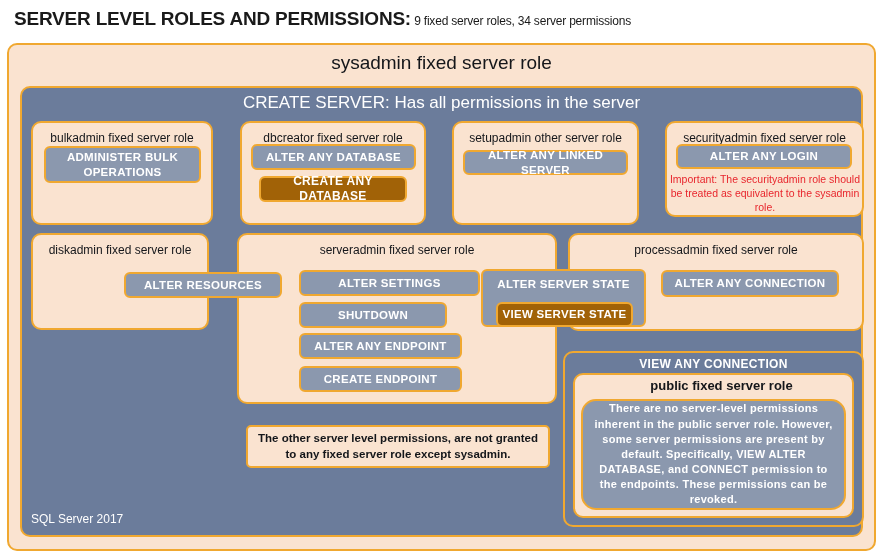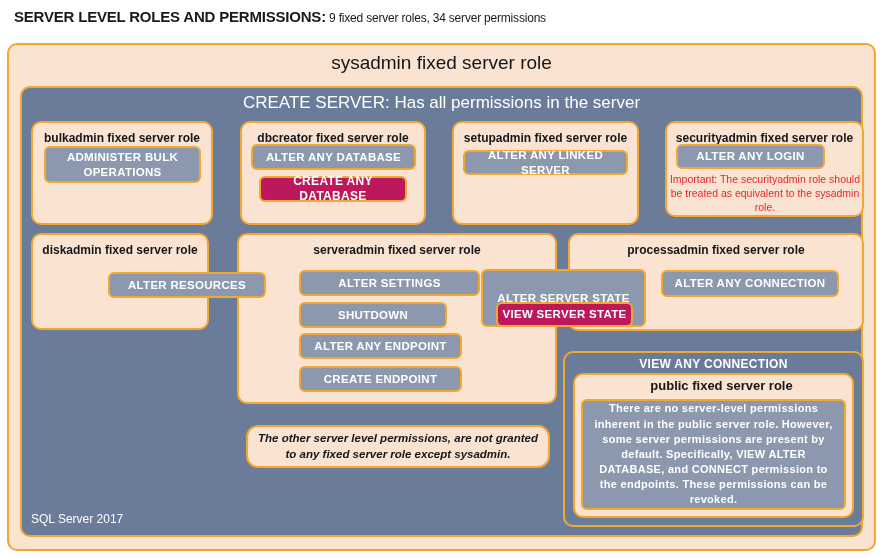--- a/index.html
+++ b/index.html
@@ -18,21 +18,21 @@
   
   #title-bar {
     position: absolute;
     left: 14px;
     top: 8px;
     width: 860px;
     height: 30px;
     white-space: nowrap;
   }
   #title-strong {
-    font-size: 15px;
+    font-size: 19px;
     font-weight: 700;
     color: #1a1a1a;
     letter-spacing: -0.2px;
   }
   #title-sub {
     font-size: 12px;
     font-weight: 400;
     color: #1a1a1a;
     letter-spacing: -0.2px;
   }
@@ -62,29 +62,29 @@
     align-items: center;
     justify-content: center;
     text-align: center;
     color: #ffffff;
     font-weight: 700;
     font-size: 11.5px;
     letter-spacing: 0.3px;
     line-height: 1.25;
   }
   .pill-dark {
-    background: #be185d;
+    background: #a16207;
   }
 
   .role-title {
     position: absolute;
     width: 100%;
     text-align: center;
     font-size: 12px;
-    font-weight: 700;
+    font-weight: 400;
     color: #14161a;
     left: 0;
   }
 
   
   #outer-sysadmin {
     left: 7px; top: 43px; width: 869px; height: 508px;
   }
   #sysadmin-label {
     position: absolute;
@@ -114,45 +114,45 @@
 
   #bulkadmin-title, #dbcreator-title, #setupadmin-title,
   #securityadmin-title, #diskadmin-title, #serveradmin-title,
   #processadmin-title { top: 8px; }
 
   #administer-bulk-operations { left: 44px; top: 146px; width: 157px; height: 37px; }
   #alter-any-database { left: 251px; top: 144px; width: 165px; height: 26px; }
   #create-any-database { left: 259px; top: 176px; width: 148px; height: 26px;
                          font-size: 12px; }
   #alter-any-linked-server { left: 463px; top: 144px; width: 165px; height: 25px; margin-top: 6px; }
-  #alter-any-login { left: 676px; top: 144px; width: 149px; height: 25px; }
+  #alter-any-login { left: 676px; top: 144px; width: 176px; height: 25px; }
 
   #securityadmin-note {
     position: absolute;
     left: 668px; top: 172px; width: 194px;
     text-align: center;
     color: #e8262d;
     font-size: 10.5px;
     font-weight: 400;
     line-height: 1.35;
   }
 
   
   #diskadmin-box    { left: 31px;  top: 233px; width: 178px; height: 97px; }
   #serveradmin-box  { left: 237px; top: 233px; width: 320px; height: 171px; }
   #processadmin-box { left: 568px; top: 233px; width: 296px; height: 98px; }
 
-  #alter-resources { left: 108px; top: 272px; width: 158px; height: 26px; }
+  #alter-resources { left: 124px; top: 272px; width: 158px; height: 26px; }
   #alter-settings      { left: 299px; top: 270px; width: 181px; height: 26px; }
   #shutdown            { left: 299px; top: 302px; width: 148px; height: 26px; }
   #alter-any-endpoint  { left: 299px; top: 333px; width: 163px; height: 26px; }
   #create-endpoint     { left: 299px; top: 366px; width: 163px; height: 26px; }
 
   #alter-server-state { left: 481px; top: 269px; width: 165px; height: 58px;
-                        align-items: flex-start; padding-top: 20px; }
+                        align-items: flex-start; padding-top: 6px; }
   #view-server-state  { left: 496px; top: 302px; width: 137px; height: 25px;
                         font-size: 11.5px; }
   #alter-any-connection { left: 661px; top: 270px; width: 178px; height: 27px; }
 
   
   #view-any-definition-box { left: 563px; top: 351px; width: 301px; height: 176px; }
   #view-any-definition-label {
     position: absolute;
     left: 563px; top: 357px; width: 301px;
     text-align: center;
@@ -170,40 +170,40 @@
     font-size: 13px;
     font-weight: 700;
     margin-left: 8px;
   }
   #public-role-note {
     left: 581px; top: 399px; width: 265px; height: 111px;
     font-size: 11px;
     font-weight: 700;
     line-height: 1.38;
     padding: 4px 6px;
+    border-radius: 15px;
   }
 
   
   #other-permissions-note {
     position: absolute;
     left: 246px; top: 425px; width: 304px; height: 43px;
     background: #fae3d0;
     border: 2px solid #f0a830;
-    border-radius: 12px;
+    border-radius: 5px;
     box-sizing: border-box;
     display: flex;
     align-items: center;
     justify-content: center;
     text-align: center;
     color: #14161a;
     font-size: 11.5px;
     font-weight: 700;
     line-height: 1.35;
     padding: 16px 6px;
-    font-style: italic;
   }
 
   
   #sql-version-label {
     position: absolute;
     left: 31px; top: 512px;
     color: #ffffff;
     font-size: 12px;
     font-weight: 400;
   }
@@ -226,21 +226,21 @@
 </div>
 <div class="pill" id="administer-bulk-operations">ADMINISTER  BULK OPERATIONS</div>
 
 <div class="cream" id="dbcreator-box">
   <div class="role-title" id="dbcreator-title">dbcreator fixed server role</div>
 </div>
 <div class="pill" id="alter-any-database">ALTER ANY DATABASE</div>
 <div class="pill pill-dark" id="create-any-database">CREATE  ANY DATABASE</div>
 
 <div class="cream" id="setupadmin-box">
-  <div class="role-title" id="setupadmin-title">setupadmin fixed server role</div>
+  <div class="role-title" id="setupadmin-title">setupadmin other server role</div>
 </div>
 <div class="pill" id="alter-any-linked-server">ALTER ANY LINKED SERVER</div>
 
 <div class="cream" id="securityadmin-box">
   <div class="role-title" id="securityadmin-title">securityadmin fixed server role</div>
 </div>
 <div class="pill" id="alter-any-login">ALTER ANY LOGIN</div>
 <div id="securityadmin-note">Important:  The securityadmin role should  be treated as equivalent to the sysadmin role.</div>
 
 <div class="cream" id="diskadmin-box">

